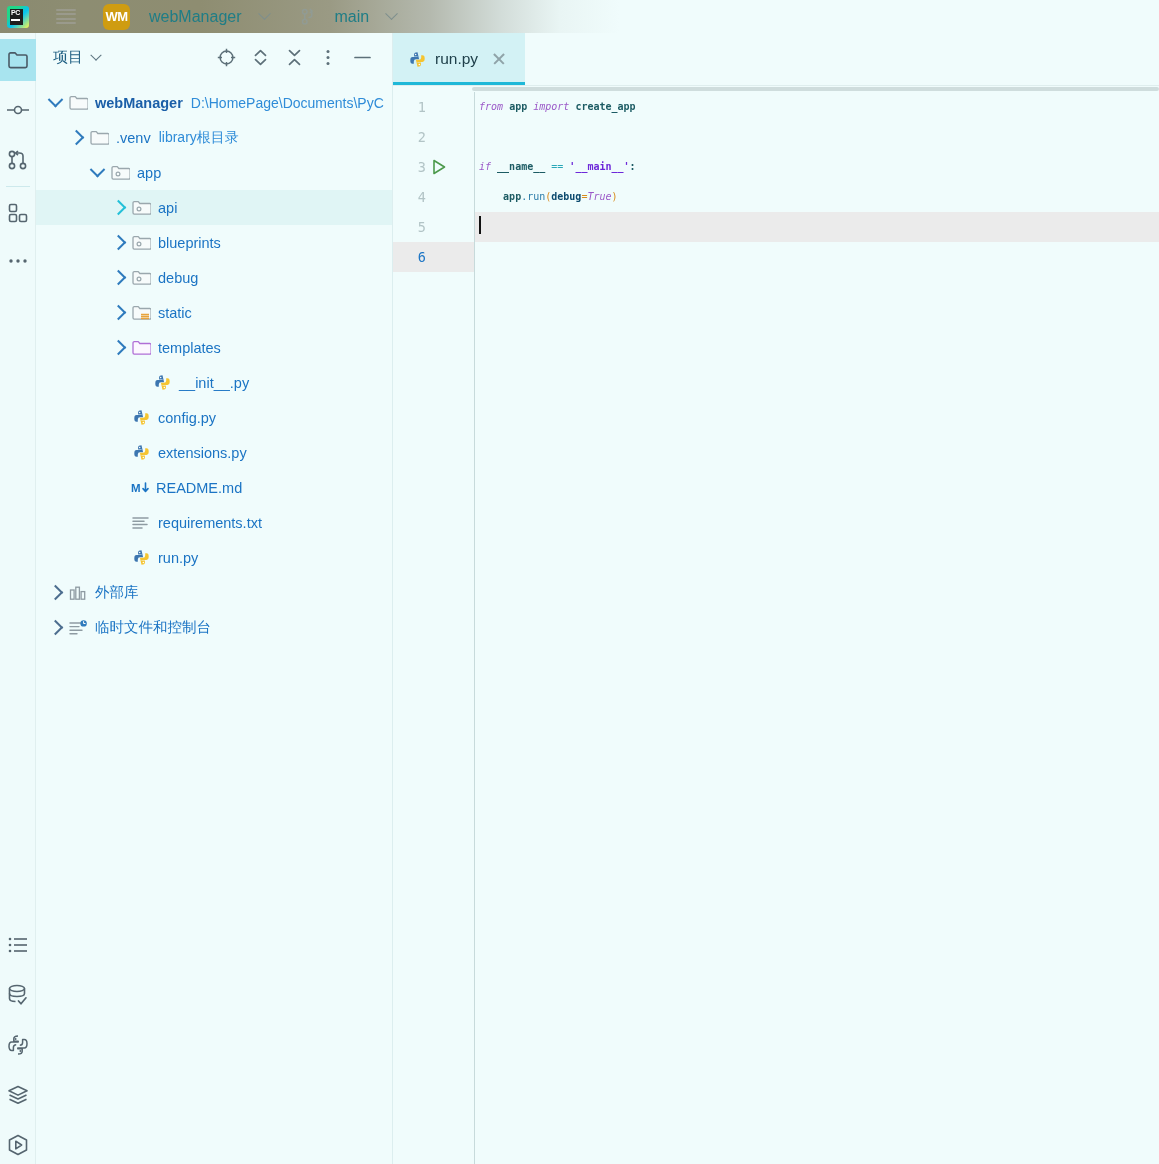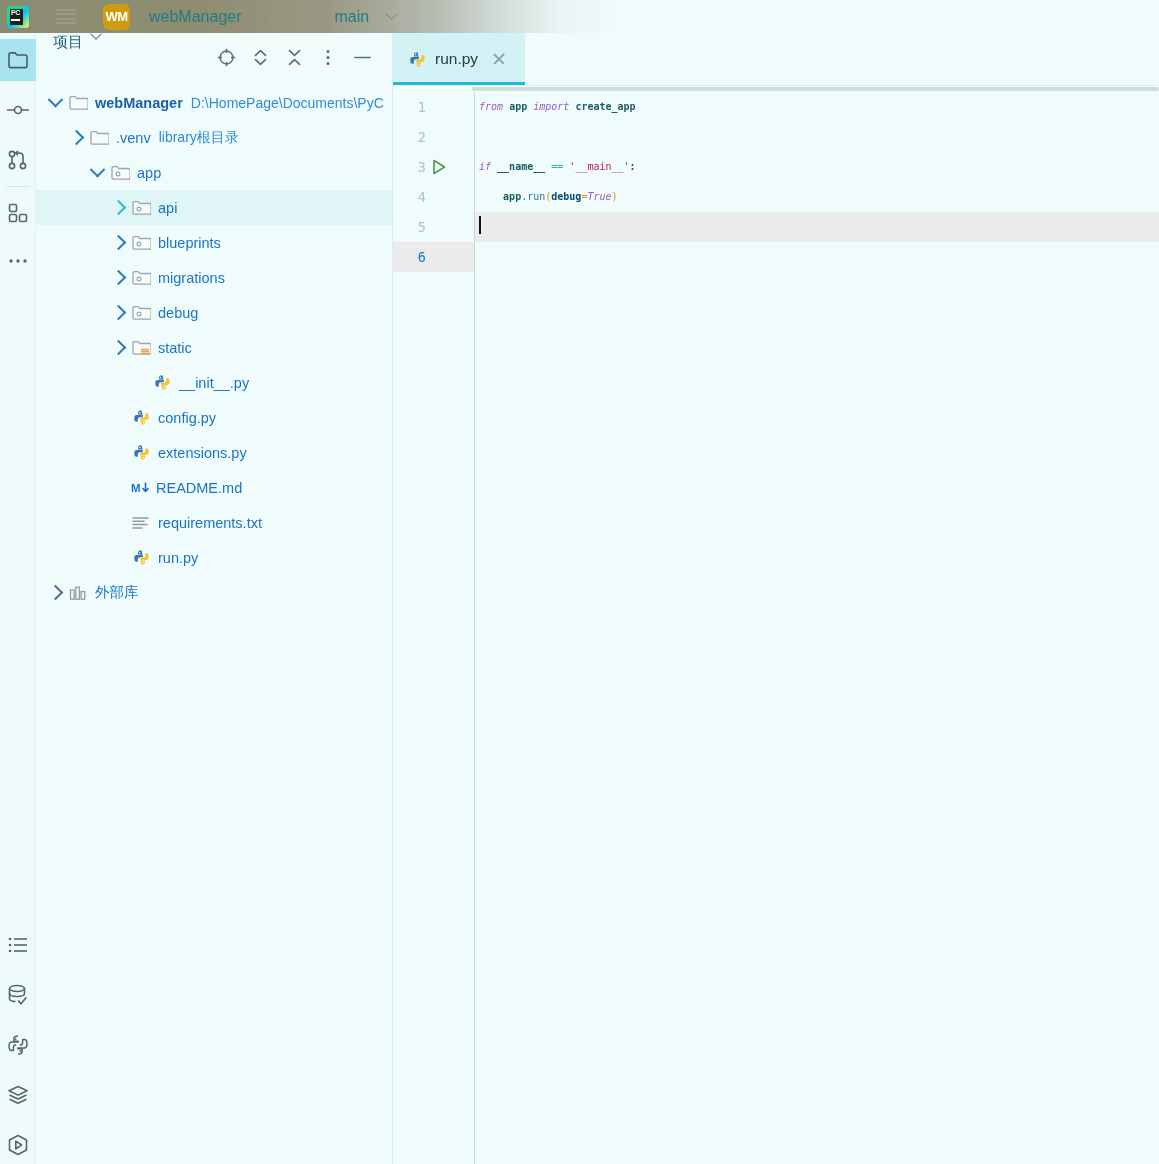--- a/index.html
+++ b/index.html
@@ -70,21 +70,21 @@
   }
   .rail-btn.active { background: #a8e4ef; }
   .rail-sep { width: 24px; height: 1px; background: #cde9ec; margin: 5px auto; }
 
   
   #project-panel {
     position: absolute; left: 36px; top: 33px; width: 357px; height: 1131px;
     background: #f0fcfc; border-right: 1px solid #dceeef;
   }
   #panel-header {
-    height: 49px; display: flex; padding: 0 18px 0 17px;
+    height: 49px; display: flex; align-items: center; padding: 0 18px 0 17px;
   }
   #panel-title { color: #1f5f82; font-size: 15px; cursor: pointer; }
   .hdr-chev {
     margin-left: 9px; width: 8px; height: 8px;
     border-right: 1.6px solid #5c7480; border-bottom: 1.6px solid #5c7480;
     transform: rotate(45deg) translate(-2px,-2px);
   }
   #panel-tools { margin-left: auto; display: flex; align-items: center; gap: 10px; }
   .tool-btn { width: 24px; height: 24px; display: flex; align-items: center;
     justify-content: center; cursor: pointer; }
@@ -162,21 +162,21 @@
   #code {
     position: absolute; left: 81px; top: 0; width: 785px; height: 1072px;
     font-family: "DejaVu Sans Mono", monospace; font-size: 10px;
     border-left: 1px solid #c7dadb;
   }
   #code .cline { height: 30px; line-height: 30px; padding-left: 4px; white-space: pre; }
   #code .cline.cur { background: #ebebeb; }
   .t-kw   { color: #9b59c8; font-style: italic; }
   .t-fn   { color: #2b7ba8; }
   .t-op   { color: #2aa8b8; }
-  .t-str  { color: #be185d; }
+  .t-str  { color: #6d28d9; font-weight: bold; }
   .t-par  { color: #d98c1e; }
   .t-kwarg{ color: #0c4a6e; font-weight: bold; text-align: center; }
   .t-eq   { color: #d98c1e; }
   .t-bool { color: #9b59c8; font-style: italic; }
   .t-plain{ color: #1c5b63; font-weight: bold; }
   #caret {
     display: inline-block; width: 1.6px; height: 18px; background: #111;
     vertical-align: -4px;
   }
 </style>
@@ -389,53 +389,52 @@
       <span class="ic">
         <svg width="19" height="16" viewBox="0 0 19 16">
           <path d="M1 3 a1.3 1.3 0 0 1 1.3-1.3 h4 l1.5 1.8 h10 a1.3 1.3 0 0 1 1.3 1.3 v8 a1.3 1.3 0 0 1 -1.3 1.3 h-15.5 a1.3 1.3 0 0 1 -1.3 -1.3 z" fill="#f7fbfb" stroke="#9aa7ad" stroke-width="1.3" stroke-linejoin="round"></path>
           <circle cx="7" cy="9" r="1.9" fill="none" stroke="#9aa7ad" stroke-width="1.2"></circle>
         </svg>
       </span>
       <span class="lbl">blueprints</span>
     </div>
 
 
+
     <div class="row" style="padding-left:77px">
       <span class="arrow"></span>
       <span class="ic">
         <svg width="19" height="16" viewBox="0 0 19 16">
           <path d="M1 3 a1.3 1.3 0 0 1 1.3-1.3 h4 l1.5 1.8 h10 a1.3 1.3 0 0 1 1.3 1.3 v8 a1.3 1.3 0 0 1 -1.3 1.3 h-15.5 a1.3 1.3 0 0 1 -1.3 -1.3 z" fill="#f7fbfb" stroke="#9aa7ad" stroke-width="1.3" stroke-linejoin="round"></path>
           <circle cx="7" cy="9" r="1.9" fill="none" stroke="#9aa7ad" stroke-width="1.2"></circle>
         </svg>
       </span>
-      <span class="lbl">migrations</span>
+      <span class="lbl">debug</span>
     </div>
 
     <div class="row" style="padding-left:77px">
       <span class="arrow"></span>
       <span class="ic">
         <svg width="19" height="16" viewBox="0 0 19 16">
           <path d="M1 3 a1.3 1.3 0 0 1 1.3-1.3 h4 l1.5 1.8 h10 a1.3 1.3 0 0 1 1.3 1.3 v8 a1.3 1.3 0 0 1 -1.3 1.3 h-15.5 a1.3 1.3 0 0 1 -1.3 -1.3 z" fill="#f7fbfb" stroke="#9aa7ad" stroke-width="1.3" stroke-linejoin="round"></path>
-          <circle cx="7" cy="9" r="1.9" fill="none" stroke="#9aa7ad" stroke-width="1.2"></circle>
-        </svg>
-      </span>
-      <span class="lbl">debug</span>
+          <path d="M9 9.5 h8 M9 11.6 h8 M9 13.6 h8" stroke="#e8a33d" stroke-width="1.5"></path>
+        </svg>
+      </span>
+      <span class="lbl">static</span>
     </div>
 
     <div class="row" style="padding-left:77px">
       <span class="arrow"></span>
       <span class="ic">
         <svg width="19" height="16" viewBox="0 0 19 16">
-          <path d="M1 3 a1.3 1.3 0 0 1 1.3-1.3 h4 l1.5 1.8 h10 a1.3 1.3 0 0 1 1.3 1.3 v8 a1.3 1.3 0 0 1 -1.3 1.3 h-15.5 a1.3 1.3 0 0 1 -1.3 -1.3 z" fill="#f7fbfb" stroke="#9aa7ad" stroke-width="1.3" stroke-linejoin="round"></path>
-          <path d="M9 9.5 h8 M9 11.6 h8 M9 13.6 h8" stroke="#e8a33d" stroke-width="1.5"></path>
-        </svg>
-      </span>
-      <span class="lbl">static</span>
-    </div>
-
+          <path d="M1 3 a1.3 1.3 0 0 1 1.3-1.3 h4 l1.5 1.8 h10 a1.3 1.3 0 0 1 1.3 1.3 v8 a1.3 1.3 0 0 1 -1.3 1.3 h-15.5 a1.3 1.3 0 0 1 -1.3 -1.3 z" fill="#fcf8ff" stroke="#b06fd6" stroke-width="1.3" stroke-linejoin="round"></path>
+        </svg>
+      </span>
+      <span class="lbl">templates</span>
+    </div>
 
     <div class="row" style="padding-left:98px">
       <span class="arrow-sp"></span>
       <span class="ic">
         <svg width="17" height="17" viewBox="0 0 17 17">
           <path d="M8.5 1.3 q-3.4 0 -3.4 2.2 v1.9 h3.5 v0.7 h-5.1 q-2.2 0 -2.2 3.3 q0 3.3 2.2 3.3 h1.3 v-2.3 q0 -2.2 2.2 -2.2 h3.1" fill="#3c76b0"></path>
           <path d="M8.5 15.7 q3.4 0 3.4 -2.2 v-1.9 h-3.5 v-0.7 h5.1 q2.2 0 2.2 -3.3 q0 -3.3 -2.2 -3.3 h-1.3 v2.3 q0 2.2 -2.2 2.2 h-3.1" fill="#f5c430"></path>
           <circle cx="6.7" cy="3.6" r="0.75" fill="#fff"></circle>
           <circle cx="10.3" cy="13.4" r="0.75" fill="#fff"></circle>
         </svg>
@@ -508,20 +507,31 @@
       <span class="ic">
         <svg width="18" height="16" viewBox="0 0 18 16">
           <rect x="1.5" y="5" width="3.6" height="9.2" fill="none" stroke="#8e9ba2" stroke-width="1.3"></rect>
           <rect x="6.8" y="2.2" width="3.6" height="12" fill="none" stroke="#8e9ba2" stroke-width="1.3"></rect>
           <rect x="12.1" y="6.6" width="3.6" height="7.6" fill="none" stroke="#8e9ba2" stroke-width="1.3"></rect>
         </svg>
       </span>
       <span class="lbl cn">外部库</span>
     </div>
 
+    <div class="row" style="padding-left:14px">
+      <span class="arrow gray"></span>
+      <span class="ic">
+        <svg width="19" height="16" viewBox="0 0 19 16">
+          <path d="M1 3 h12 M1 6.6 h9 M1 10.2 h12 M1 13.8 h7" stroke="#8e9ba2" stroke-width="1.4" stroke-linecap="round"></path>
+          <circle cx="14.6" cy="3.4" r="3.2" fill="#2f7bbd"></circle>
+          <path d="M14.6 1.6 v1.9 h1.5" stroke="#fff" stroke-width="1" fill="none" stroke-linecap="round"></path>
+        </svg>
+      </span>
+      <span class="lbl cn">临时文件和控制台</span>
+    </div>
 
   </div>
 </div>
 
 <div id="editor-area">
 
   <div id="tabbar">
     <div id="tab-runpy">
       <span style="display:flex;align-items:center;">
         <svg width="17" height="17" viewBox="0 0 17 17">

